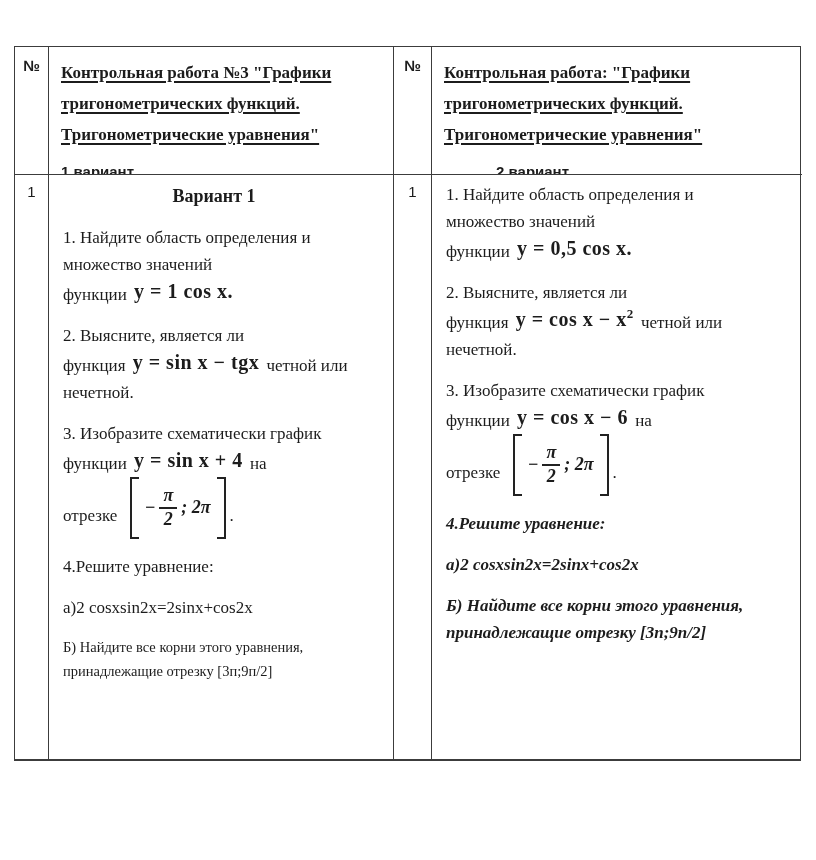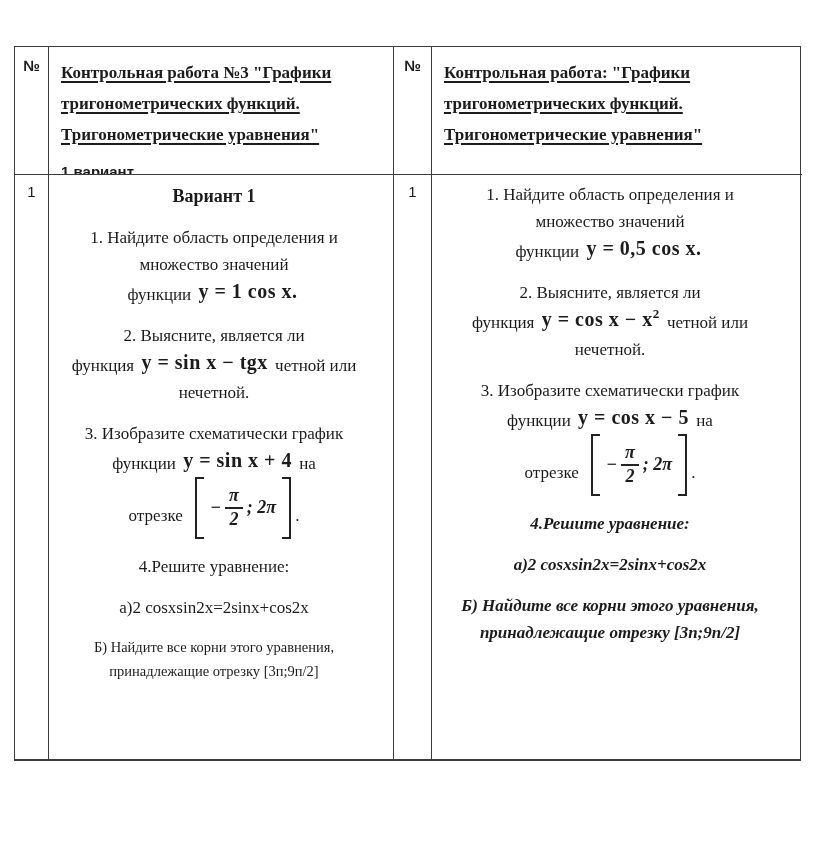--- a/index.html
+++ b/index.html
@@ -32,21 +32,21 @@
   }
   .variant-label {
     margin-top:13px; font-family:"Liberation Sans", sans-serif;
     font-weight:700; font-size:15px;
   }
   .variant-label.indent { padding-left:52px; }
 
   
   .content-cell { padding:6px 28px 0 14px; font-size:17px; line-height:27px; }
   .variant-heading { text-align:center; font-weight:700; font-size:18px; margin:2px 0 14px; }
-  p.item { margin:0 0 14px 0;text-align:center; }
+  p.item { margin:0 0 14px 0; }
   p.item.small { font-size:14.5px; line-height:24px; }
   p.item.bi { font-weight:700; font-style:italic; }
 
   
   .formula {
     font-family:"Liberation Serif", serif; font-weight:700; font-size:20px;
     letter-spacing:0.5px; vertical-align:2px; margin:12px 3px; white-space:nowrap;
   }
   .formula sup { font-size:13px; font-weight:700; vertical-align:super; line-height:0; }
 
@@ -78,20 +78,21 @@
     </div>
     <div class="cell hdr title-cell">
       <div class="doc-title">Контрольная работа №3 "Графики тригонометрических функций. Тригонометрические уравнения"</div>
       <div class="variant-label">1 вариант</div>
     </div>
     <div class="cell hdr no-cell">
       <span>№</span>
     </div>
     <div class="cell hdr title-cell last-col">
       <div class="doc-title">Контрольная работа: "Графики тригонометрических функций. Тригонометрические уравнения"</div>
+      <div class="variant-label indent">2 вариант</div>
     </div>
 
     <div class="cell no-cell bdy">
       <span>1</span>
     </div>
 
     <div class="cell content-cell">
       <div class="variant-heading">Вариант 1</div>
 
       <p class="item">
@@ -146,21 +147,21 @@
       <p class="item">
         <span>2. Выясните, является ли</span><br>
         <span>функция</span>
         <span class="formula"><span>y = cos x − x</span><sup>2</sup></span>
         <span>четной или нечетной.</span>
       </p>
 
       <p class="item">
         <span>3. Изобразите схематически график</span><br>
         <span>функции</span>
-        <span class="formula">y = cos x − 5</span>
+        <span class="formula">y = cos x − 6</span>
         <span>на</span><br>
         <span>отрезке</span>
         <span class="interval">
           <span class="brkt l"></span>
           <span class="iv-inner">
             <span>−</span>
             <span class="frac">
               <span class="fr-num">π</span>
               <span class="fr-den">2</span>
             </span>

